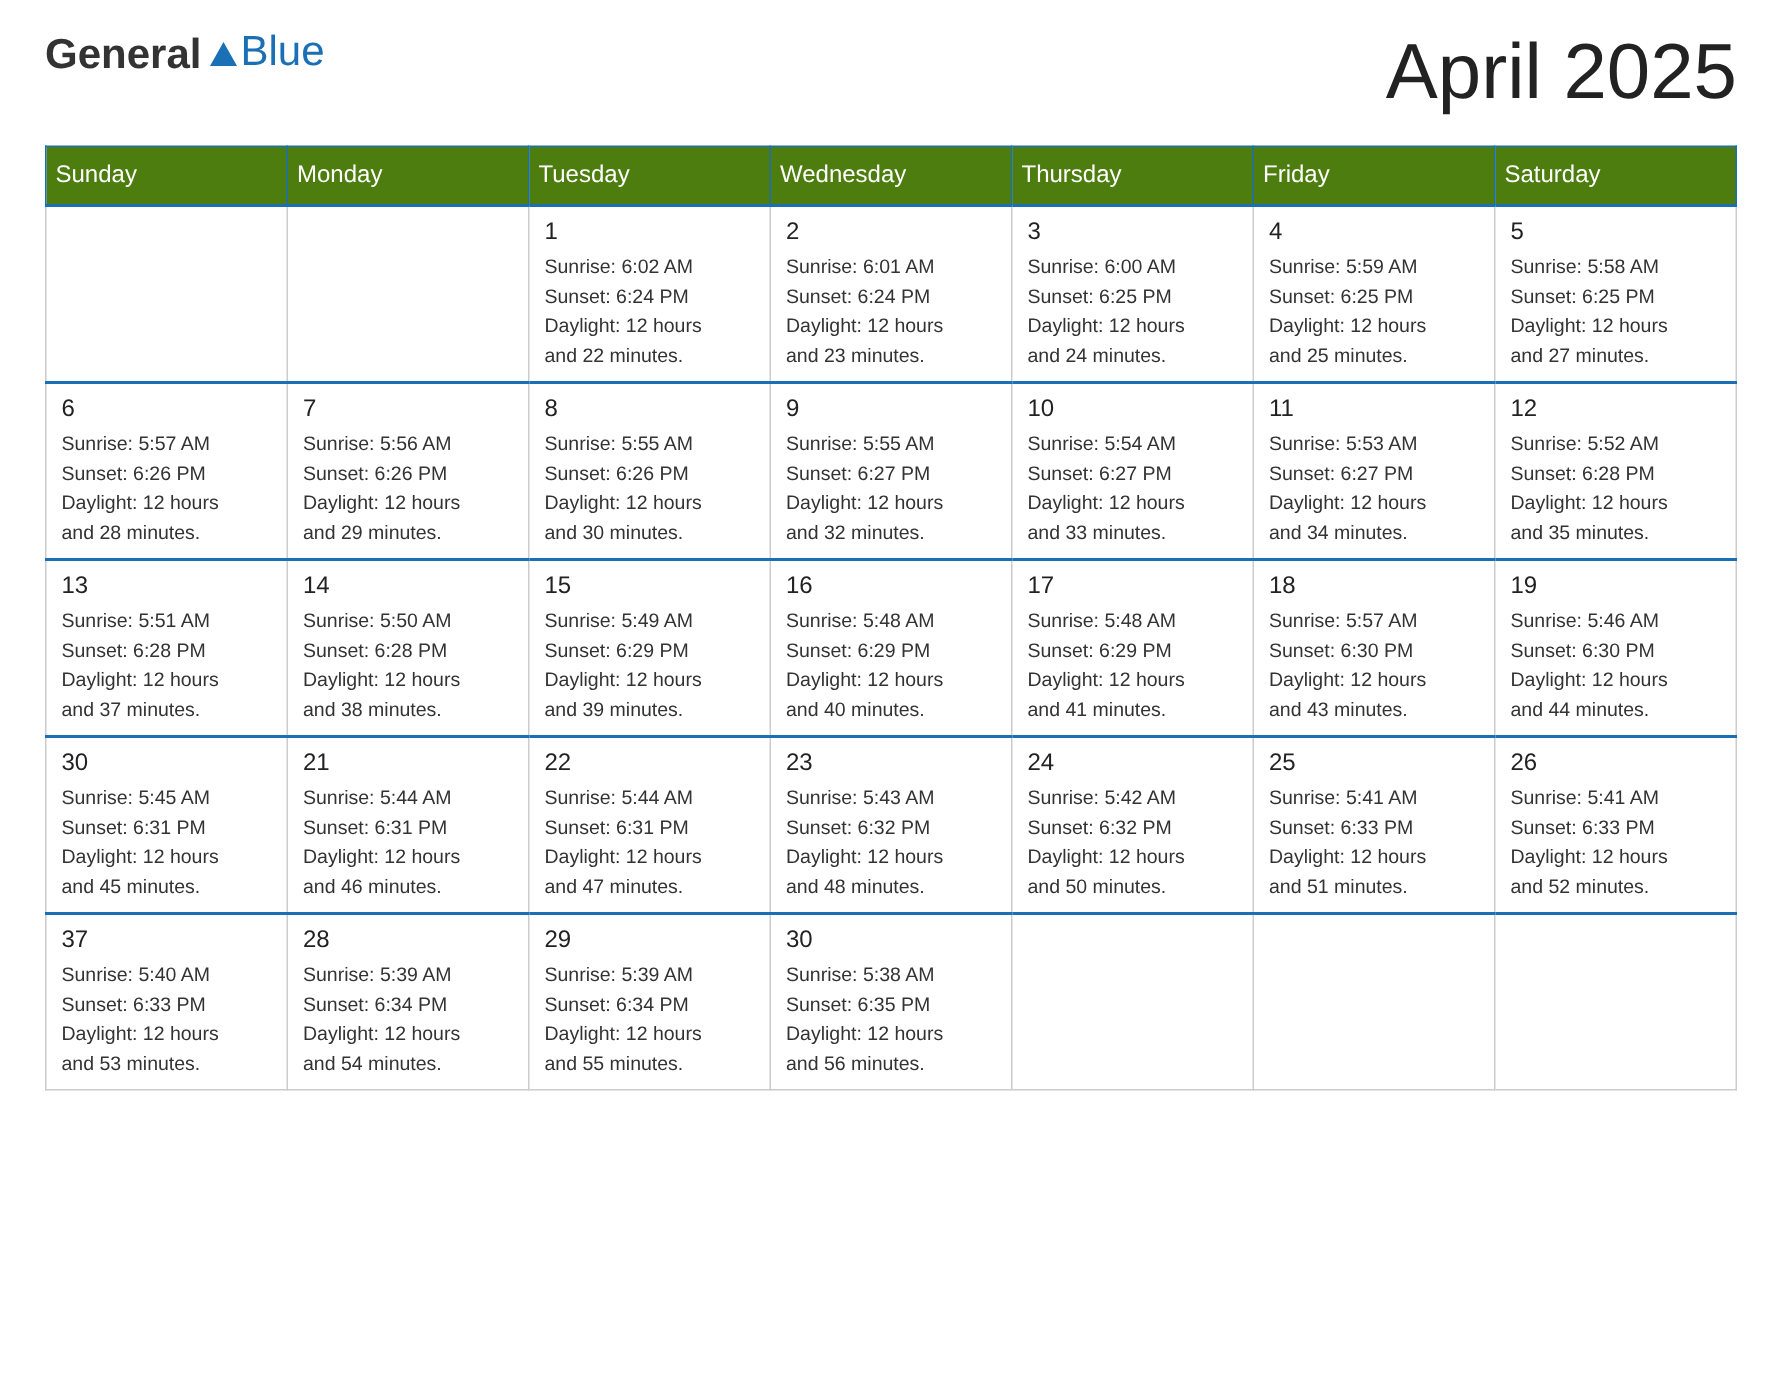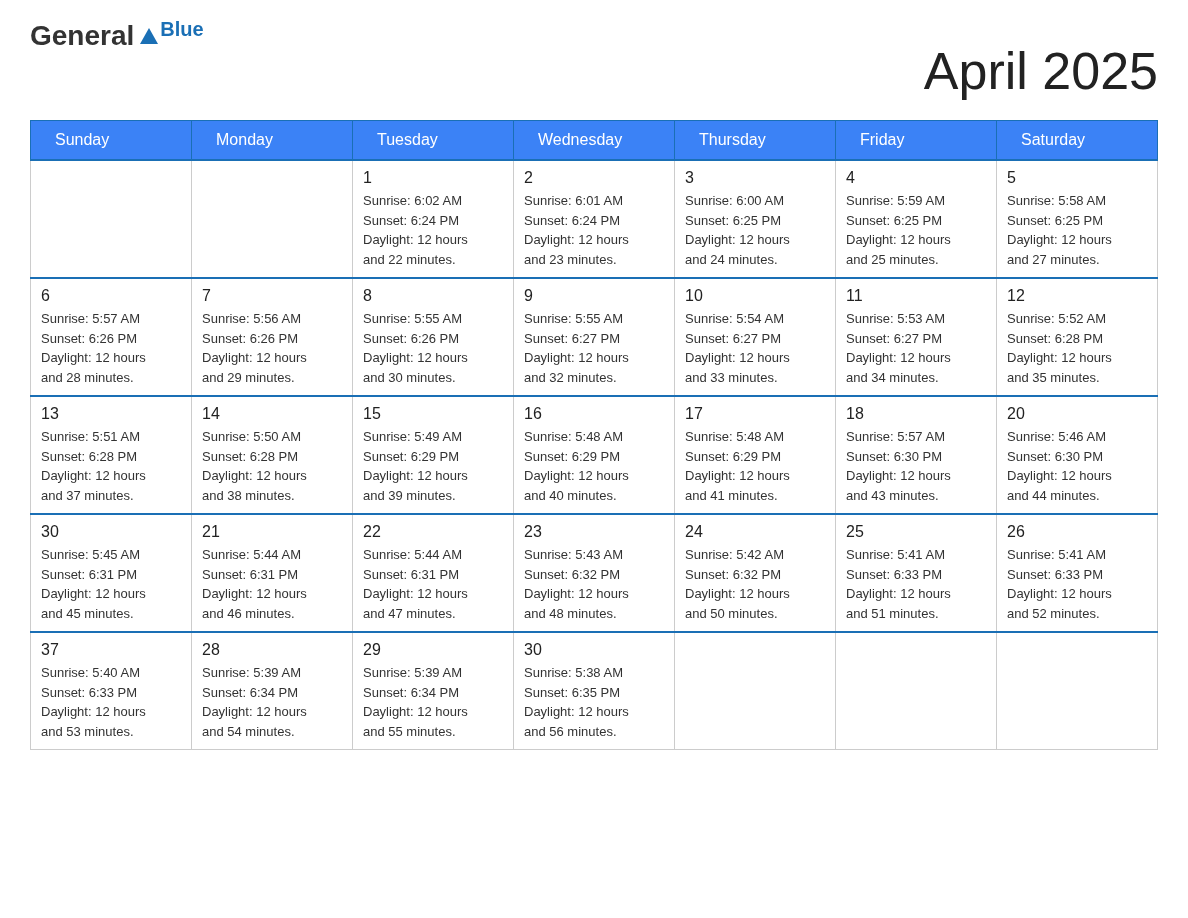--- a/index.html
+++ b/index.html
@@ -15,56 +15,55 @@
       justify-content: space-between;
       align-items: flex-start;
       margin-bottom: 20px;
     }
     .logo-text-general {
       font-size: 28px;
       font-weight: bold;
       color: #333;
     }
     .logo-text-blue {
-      font-size: 20px;
-      font-weight: bold;
+      font-size: 28px;
+      font-weight: normal;
       color: #1a6fb5;
       display: block;
       margin-top: -2px;
     }
     .logo-wrapper {
       display: flex;
     }
     .logo-top-row {
       display: flex;
       align-items: center;
     }
     .title-section {
       text-align: right;
-      margin-top: 23px;
     }
     .month-year {
       font-size: 52px;
       font-weight: normal;
       color: #222;
       line-height: 1.1;
     }
     .location {
       font-size: 22px;
       color: #444;
       margin-top: 6px;
     }
     .calendar {
       width: 100%;
       border-collapse: collapse;
     }
     .calendar th {
-      background-color: #3b82f6;
+      background-color: #4d7c0f;
       color: #fff;
-      padding: 10px 24px;
+      padding: 10px 6px;
       text-align: left;
       font-size: 16px;
       font-weight: normal;
       border: 1px solid #1a6fb5;
     }
     .calendar td {
       vertical-align: top;
       padding: 8px 10px;
       border: 1px solid #ccc;
       border-top: 2px solid #1a6fb5;
@@ -252,21 +251,21 @@
           <div class="day-info">and 41 minutes.</div>
         </td>
         <td>
           <span class="day-number">18</span>
           <div class="day-info">Sunrise: 5:57 AM</div>
           <div class="day-info">Sunset: 6:30 PM</div>
           <div class="day-info">Daylight: 12 hours</div>
           <div class="day-info">and 43 minutes.</div>
         </td>
         <td>
-          <span class="day-number">20</span>
+          <span class="day-number">19</span>
           <div class="day-info">Sunrise: 5:46 AM</div>
           <div class="day-info">Sunset: 6:30 PM</div>
           <div class="day-info">Daylight: 12 hours</div>
           <div class="day-info">and 44 minutes.</div>
         </td>
       </tr>
       <tr>
         <td>
           <span class="day-number">30</span>
           <div class="day-info">Sunrise: 5:45 AM</div>

